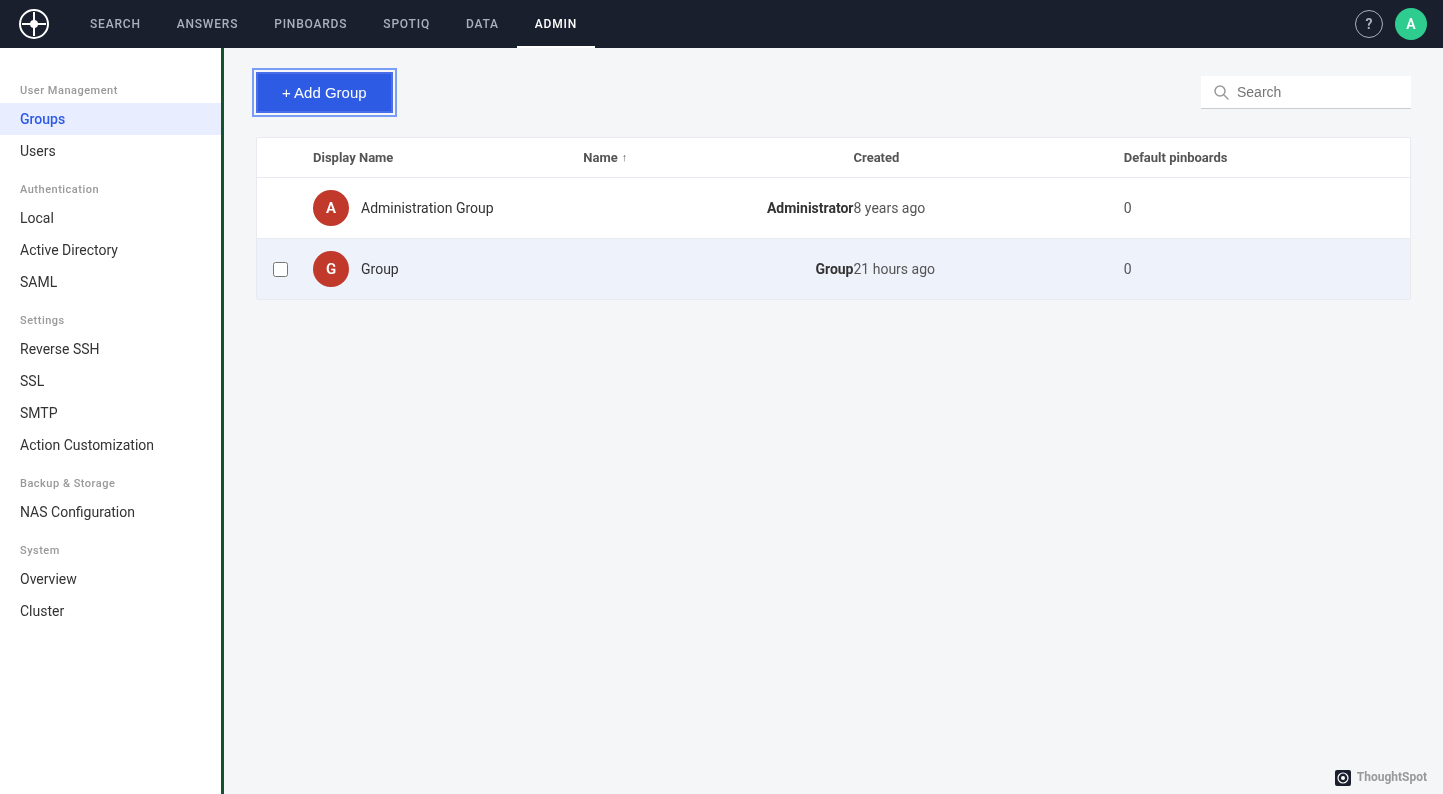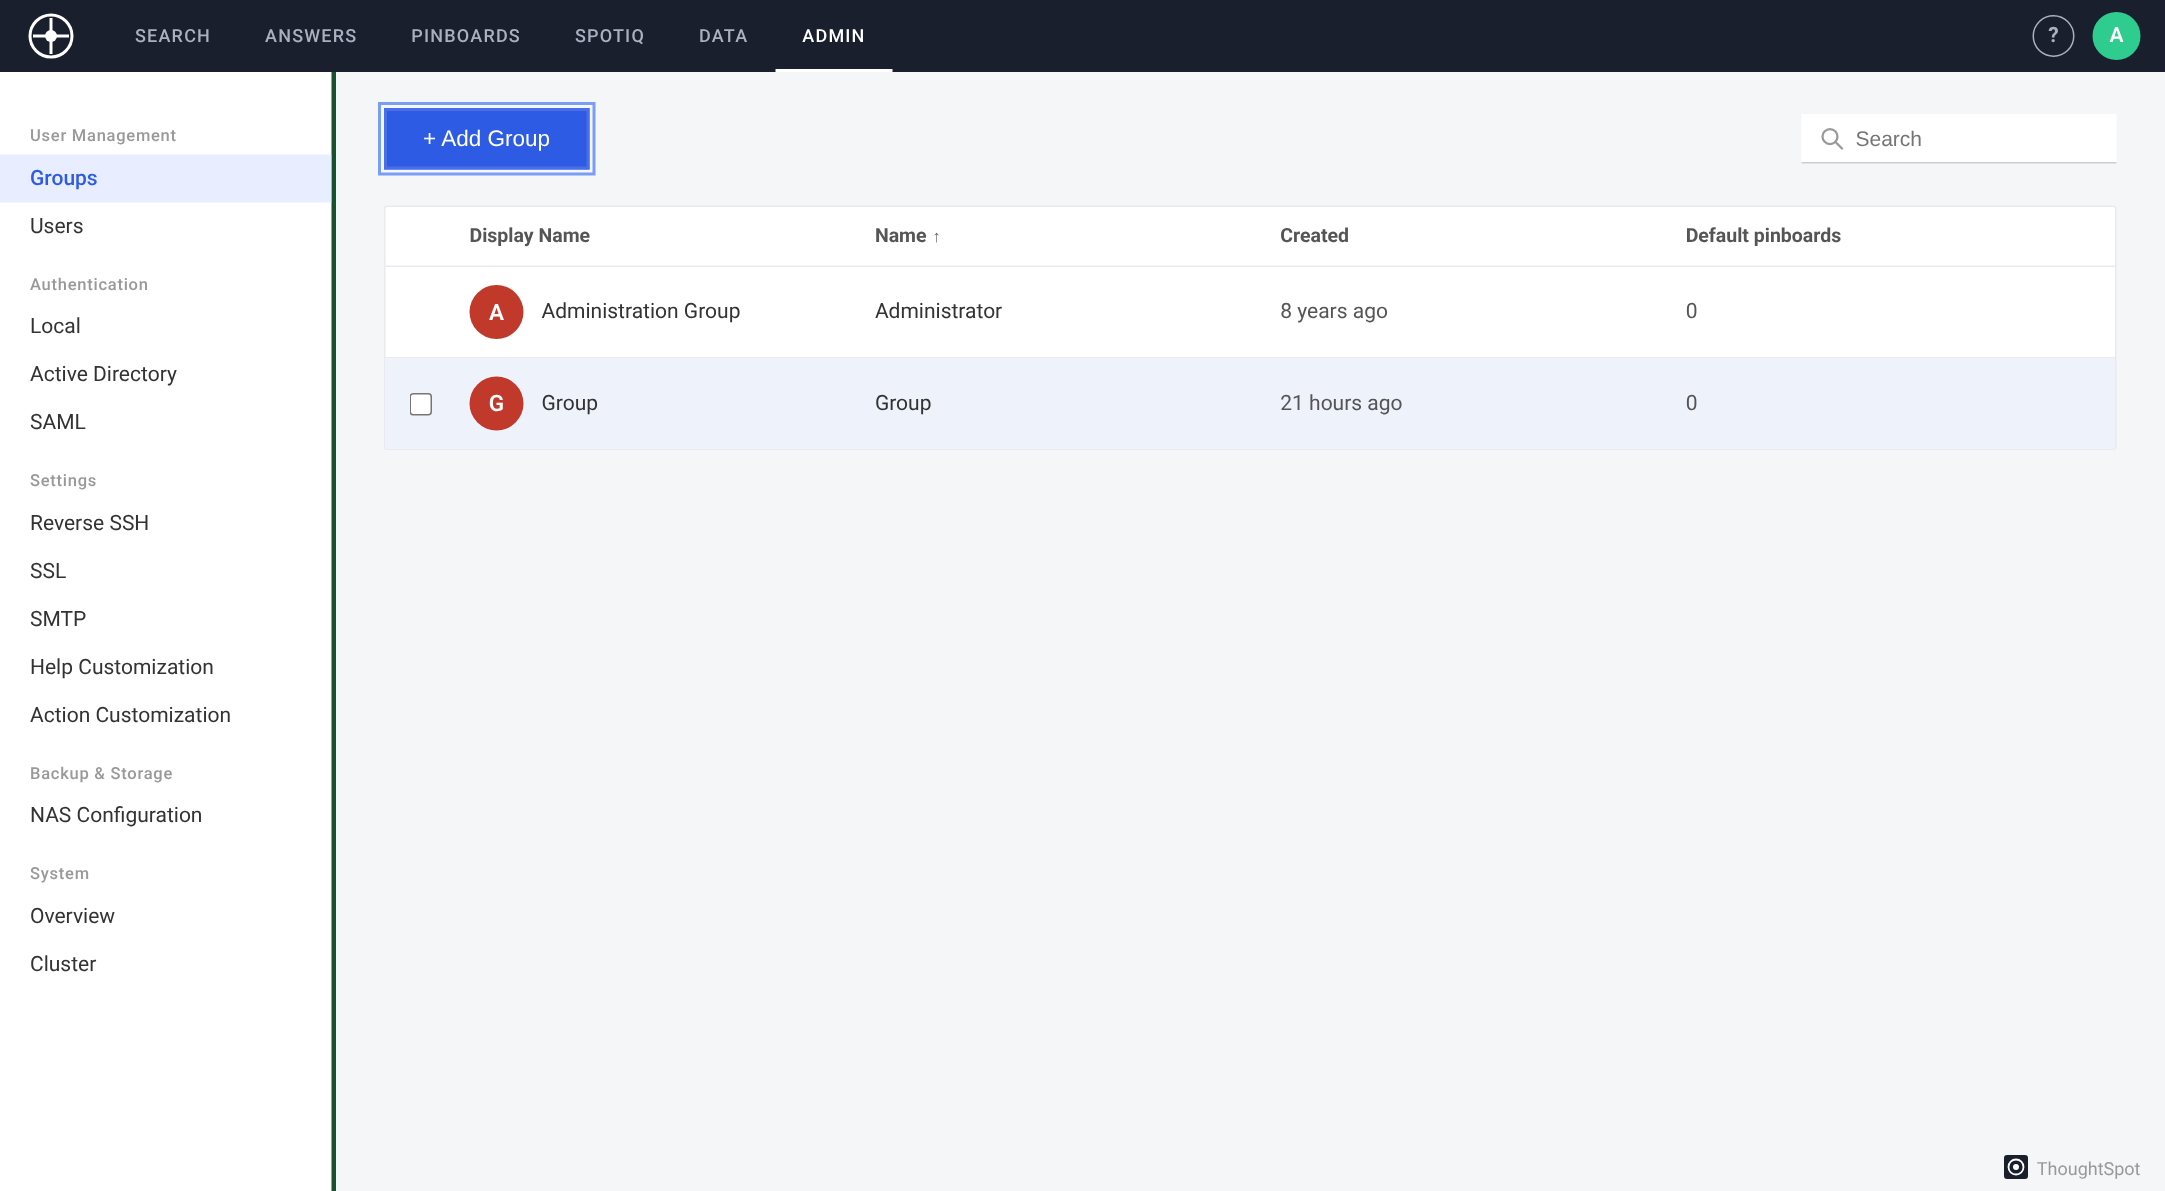--- a/index.html
+++ b/index.html
@@ -180,39 +180,39 @@
     .table-row.highlighted { background: #eef2fb; }
 
     .row-display-name { display: flex; align-items: center; gap: 12px; }
     .row-avatar {
       width: 36px; height: 36px;
       border-radius: 50%;
       display: flex; align-items: center; justify-content: center;
       font-size: 15px; font-weight: 600; color: #fff;
       flex-shrink: 0;
     }
-    .row-name-bold { font-weight: 400; }
+    .row-name-bold { font-weight: 700; text-align: right; }
     .row-created { color: #555; }
     .row-pinboards { color: #555; }
 
     .checkbox-cell {
       display: flex; align-items: center;
     }
     .checkbox-cell input[type=checkbox] {
       width: 15px; height: 15px; cursor: pointer;
     }
 
     
     .footer {
       position: fixed;
       bottom: 0; right: 0;
       padding: 8px 16px;
       font-size: 12px;
       color: #999;
-      display: flex; align-items: flex-end; gap: 6px;
+      display: flex; align-items: flex-start; gap: 6px; font-weight: bold;
     }
   </style>
 </head>
 <body>
 
 <nav class="top-nav">
   <div class="logo">
     <svg viewBox="0 0 32 32" fill="none" xmlns="http://www.w3.org/2000/svg">
       <circle cx="16" cy="16" r="14" stroke="#fff" stroke-width="2" fill="none"></circle>
       <line x1="16" y1="4" x2="16" y2="28" stroke="#fff" stroke-width="2"></line>
@@ -244,21 +244,20 @@
 
     <div class="sidebar-section-label">Authentication</div>
     <div class="sidebar-item">Local</div>
     <div class="sidebar-item">Active Directory</div>
     <div class="sidebar-item">SAML</div>
 
     <div class="sidebar-section-label">Settings</div>
     <div class="sidebar-item">Reverse SSH</div>
     <div class="sidebar-item">SSL</div>
     <div class="sidebar-item">SMTP</div>
-    <div class="sidebar-item">Help Customization</div>
     <div class="sidebar-item">Action Customization</div>
 
     <div class="sidebar-section-label">Backup &amp; Storage</div>
     <div class="sidebar-item">NAS Configuration</div>
 
     <div class="sidebar-section-label">System</div>
     <div class="sidebar-item">Overview</div>
     <div class="sidebar-item">Cluster</div>
   </aside>
 

